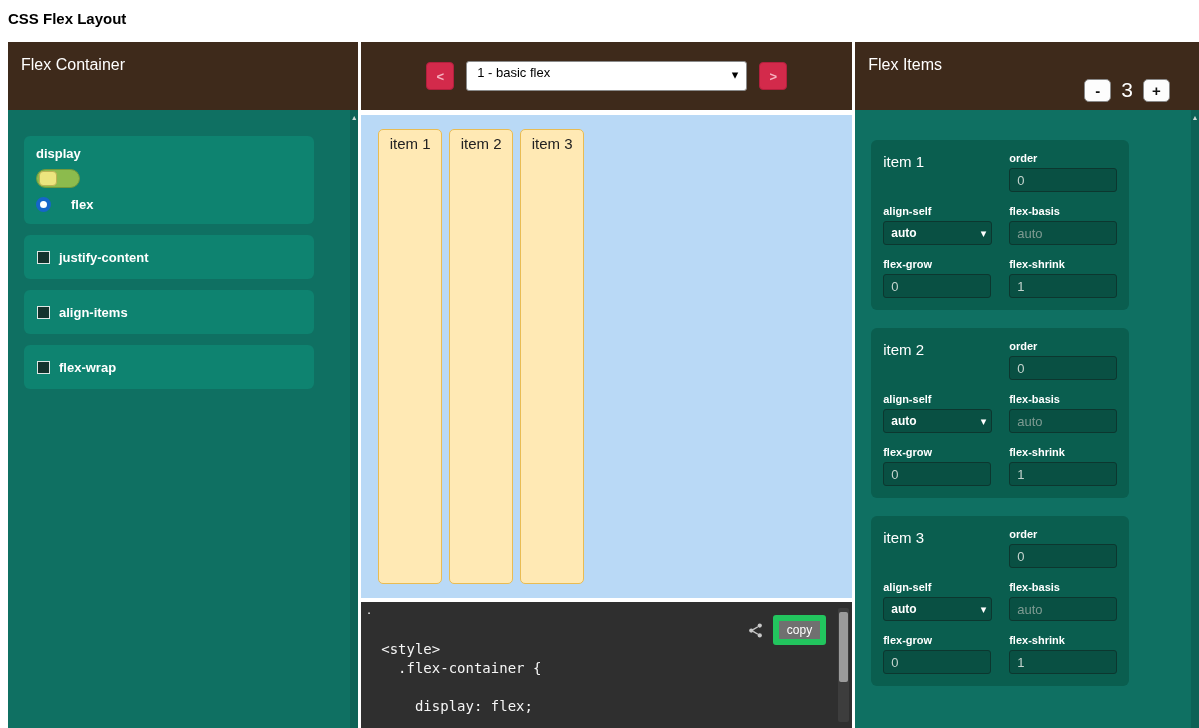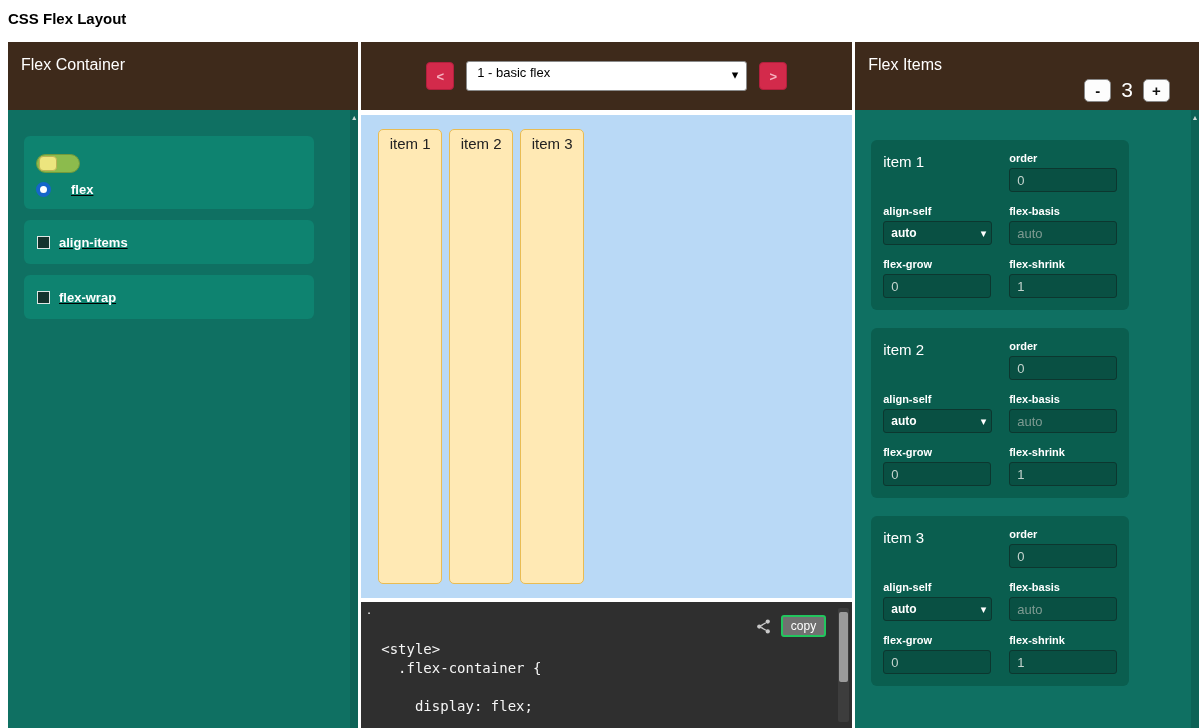--- a/index.html
+++ b/index.html
@@ -15,21 +15,21 @@
   .panel-header { background:#3E2A1B; height:68px; position:relative; color:#fff; }
   .panel-title { position:absolute; top:14px; left:13px; font-size:16px; }
   .panel-body { background:#0F7062; height:618px; position:relative; }
 
   .panel-scrollbar { position:absolute; top:0; right:0; width:8px; height:100%;
                      background:rgba(0,0,0,0.12); }
   .scroll-arrow { display:block; text-align:center; font-size:7px; color:#C8D6D2;
                   padding-top:4px; line-height:8px; }
 
   
-  .left-panel { width:383px;text-decoration:underline; }
+  .left-panel { width:383px; }
   .left-panel .panel-body { padding:26px 0 0 16px; }
   .ctrl-group { width:290px; background:#0E8370; border-radius:6px; margin-bottom:11px; }
   .display-group { padding:10px 0 12px 12px; }
   .group-label { font-size:13px; font-weight:bold; color:#fff; }
   .toggle { width:44px; height:19px; background:#8CBB4D; border:1px solid #729A3C;
             border-radius:10px; position:relative; margin:8px 0 9px 0; cursor:pointer; }
   .toggle-knob { position:absolute; left:2px; top:1px; width:18px; height:15px;
                  background:#ECE57E; border:1px solid #BDB254; border-radius:4px; }
   .radio-row { display:flex; align-items:center; gap:20px; }
   .radio-row input[type=radio] { appearance:none; -webkit-appearance:none; width:15px; height:15px;
@@ -55,21 +55,21 @@
 
   .demo { height:483px; background:#B9D9F6; margin-top:5px;
           display:flex; align-items:stretch; gap:7px; padding:14px 14px 14px 17px; }
   .demo-item { width:64px; background:#FFE9B4; border:1px solid #E9BC53; border-radius:5px;
                text-align:center; padding-top:5px; font-size:15px; color:#222; }
 
   .code-panel { flex:1; background:#2F2F2F; margin-top:4px; position:relative; overflow:hidden; }
   .corner-dot { position:absolute; top:0; left:6px; color:#fff; font-size:13px; }
   .code-toolbar { position:absolute; top:13px; right:26px; display:flex; align-items:center; gap:9px; }
   .share-icon { width:17px; height:17px; display:block; cursor:pointer; }
-  .copy-btn { background:#707070; color:#fff; font-size:12px; border:2px solid #22c55e;
+  .copy-btn { background:#707070; color:#fff; font-size:12px; border:6px solid #22c55e;
               border-radius:3px; padding:2px 8px; cursor:pointer;text-align:center; }
   .code-lines { margin:38px 0 0 20px; font-family:"DejaVu Sans Mono", monospace;
                 font-size:14px; line-height:19px; color:#F5F5F5; }
   .code-line { white-space:pre; min-height:19px; }
   .code-scrollbar { position:absolute; top:6px; right:3px; width:11px; height:114px;
                     background:#3D3D3D; border-radius:2px; }
   .code-scroll-thumb { position:absolute; top:4px; left:1px; width:9px; height:70px;
                        background:#9B9B9B; border-radius:2px; cursor:pointer; }
 
   
@@ -105,29 +105,34 @@
 
 <div class="app">
 
   <section class="left-panel">
     <div class="panel-header">
       <span class="panel-title">Flex Container</span>
     </div>
     <div class="panel-body">
 
       <div class="ctrl-group display-group">
+        <div class="group-label">display</div>
         <div class="toggle">
           <div class="toggle-knob"></div>
         </div>
         <label class="radio-row">
           <input type="radio" checked="" style="">
           <span class="radio-label">flex</span>
         </label>
       </div>
 
+      <div class="ctrl-group checkbox-group">
+        <input type="checkbox" style="">
+        <span class="checkbox-label">justify-content</span>
+      </div>
       <div class="ctrl-group checkbox-group">
         <input type="checkbox" style="">
         <span class="checkbox-label">align-items</span>
       </div>
       <div class="ctrl-group checkbox-group">
         <input type="checkbox" style="">
         <span class="checkbox-label">flex-wrap</span>
       </div>
 
       <div class="panel-scrollbar">

